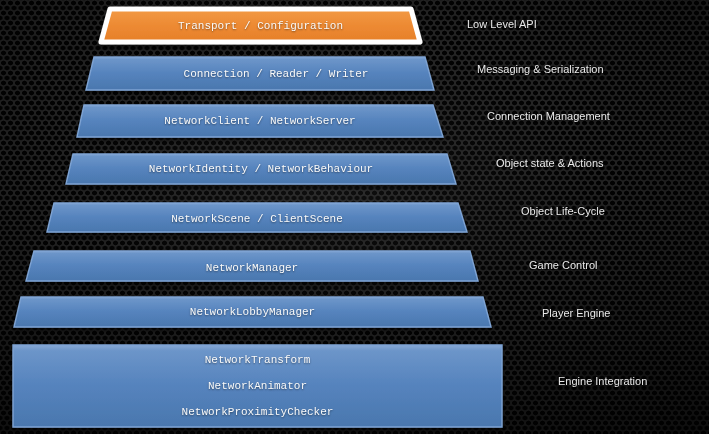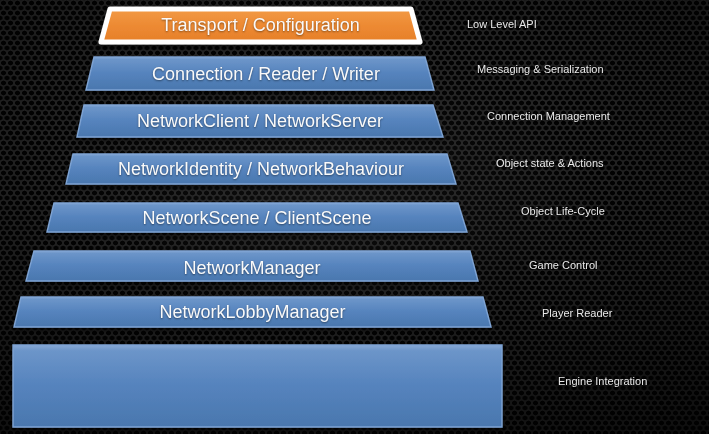--- a/index.html
+++ b/index.html
@@ -18,23 +18,24 @@
   }
   .vignette{
     position:absolute;inset:0;pointer-events:none;z-index:1;
     background:radial-gradient(ellipse 95% 85% at 46% 44%,
       rgba(255,255,255,0.05) 0%, rgba(0,0,0,0) 40%, rgba(0,0,0,0.62) 100%);
   }
   svg.shapes{position:absolute;left:0;top:0;z-index:2;}
   .layer-label{
     position:absolute;z-index:3;
     display:flex;align-items:center;justify-content:center;
-    color:#fafafa;font-size:18px;
+    color:#fafafa;font-size:11px;
     text-shadow:0 1px 2px rgba(0,0,0,0.45);
     white-space:nowrap;
+    font-family:Liberation Mono, monospace;
   }
   .layer-label.multi{
     flex-direction:column;justify-content:center;line-height:26px;
   }
   .annotation{
     position:absolute;z-index:3;transform:translateY(-50%);
     color:#e9e9e9;font-size:11px;white-space:nowrap;
     text-shadow:0 1px 2px rgba(0,0,0,0.6);
   }
 </style>
@@ -66,30 +67,35 @@
       <polygon points="84,105 433,105 443,137 77,137" fill="url(#blueGrad)" stroke="#7EA3D3" stroke-width="1.4"></polygon>
       <polygon points="73,154 447,154 456,184 66,184" fill="url(#blueGrad)" stroke="#7EA3D3" stroke-width="1.4"></polygon>
       <polygon points="54,203 458,203 467,232 47,232" fill="url(#blueGrad)" stroke="#7EA3D3" stroke-width="1.4"></polygon>
       <polygon points="34,251 470,251 478,281 26,281" fill="url(#blueGrad)" stroke="#7EA3D3" stroke-width="1.4"></polygon>
       <polygon points="21,297 483,297 491,327 14,327" fill="url(#blueGrad)" stroke="#7EA3D3" stroke-width="1.4"></polygon>
       <polygon points="13,345 502,345 502,427 13,427" fill="url(#blueGrad)" stroke="#7EA3D3" stroke-width="1.4"></polygon>
     </g>
   </svg>
 
   <div class="layer-label" style="left:101px;top:9px;width:319px;height:33px;">Transport / Configuration</div>
-  <div class="layer-label" style="left:92px;top:57px;width:348px;height:34px;">Connection / Reader / Writer</div>
+  <div class="layer-label" style="left:102px;top:57px;width:348px;height:34px;">Connection / Reader / Writer</div>
   <div class="layer-label" style="left:77px;top:105px;width:366px;height:32px;">NetworkClient / NetworkServer</div>
   <div class="layer-label" style="left:66px;top:154px;width:390px;height:30px;">NetworkIdentity / NetworkBehaviour</div>
   <div class="layer-label" style="left:47px;top:203px;width:420px;height:31px;">NetworkScene / ClientScene</div>
   <div class="layer-label" style="left:26px;top:251px;width:452px;height:34px;">NetworkManager</div>
   <div class="layer-label" style="left:14px;top:297px;width:477px;height:30px;">NetworkLobbyManager</div>
+  <div class="layer-label multi" style="left:13px;top:345px;width:489px;height:82px;">
+    <span>NetworkTransform</span>
+    <span>NetworkAnimator</span>
+    <span>NetworkProximityChecker</span>
+  </div>
 
   <div class="annotation" style="left:467px;top:24px;">Low Level API</div>
   <div class="annotation" style="left:477px;top:69px;">Messaging &amp; Serialization</div>
   <div class="annotation" style="left:487px;top:116px;">Connection Management</div>
   <div class="annotation" style="left:521px;top:211px;">Object Life-Cycle</div>
   <div class="annotation" style="left:496px;top:163px;">Object state &amp; Actions</div>
   <div class="annotation" style="left:529px;top:265px;">Game Control</div>
-  <div class="annotation" style="left:542px;top:313px;">Player Reader</div>
+  <div class="annotation" style="left:542px;top:313px;">Player Engine</div>
   <div class="annotation" style="left:558px;top:381px;">Engine Integration</div>
 
   <div class="vignette"></div>
 </div>
 
 </body></html>

